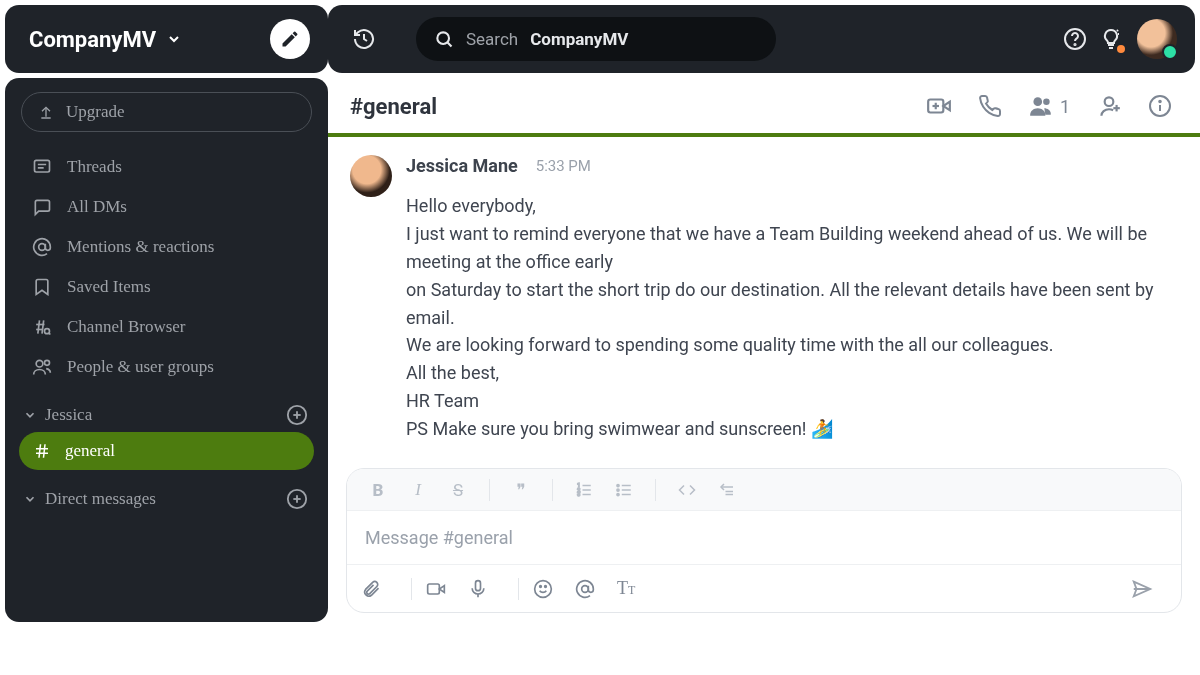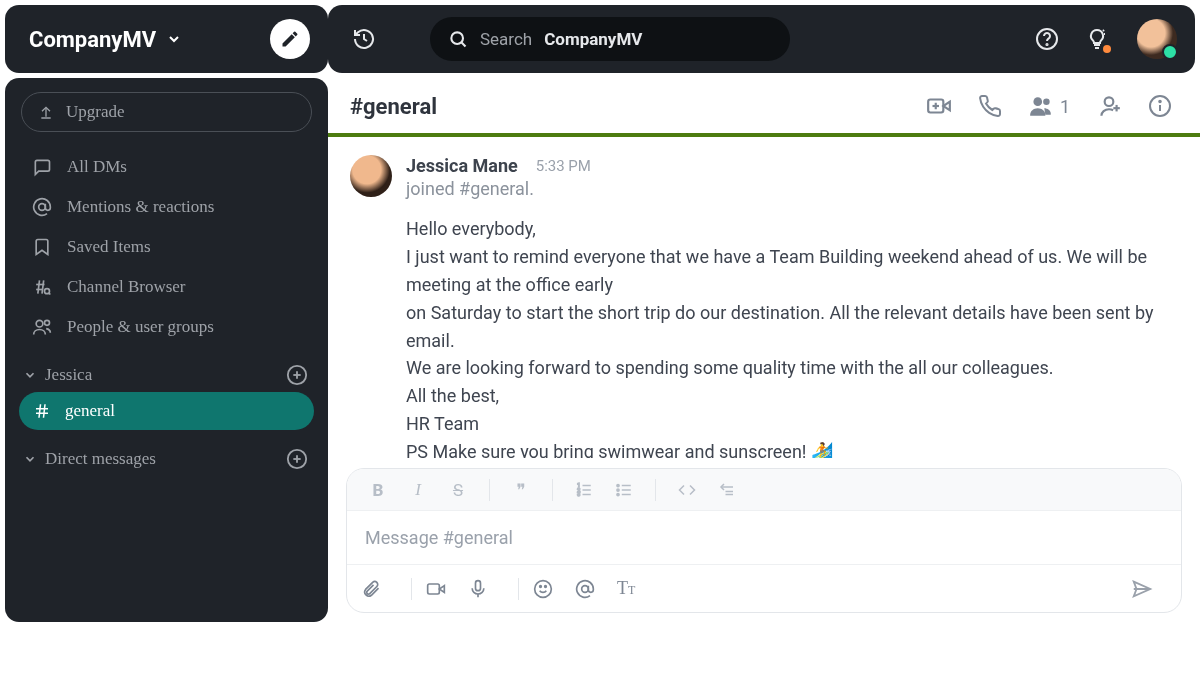--- a/index.html
+++ b/index.html
@@ -12,24 +12,24 @@
   .compose-btn { width: 40px; height: 40px; border-radius: 50%; background: #fff; display: flex; align-items: center; justify-content: center; cursor: pointer; }
   .side-body { background: #1f2329; border-radius: 14px; flex: 1; padding: 14px 10px; overflow: hidden; font-family: Liberation Serif, serif; }
   .upgrade-pill { border: 1px solid #4a4f56; border-radius: 999px; height: 40px; display: flex; align-items: center; gap: 12px; padding: 0 16px; color: #9ea2a8; cursor: pointer; font-size: 17px; margin: 0 6px 16px 6px;}
   .nav { display: flex; flex-direction: column; gap: 2px; padding: 0 6px; }
   .nav-item { display: flex; align-items: center; gap: 14px; height: 38px; color: #9ea2a8; font-size: 17px; padding: 0 10px; border-radius: 6px; cursor: pointer; }
   .nav-item .ico { width: 22px; display:flex; justify-content:center; }
   .section { margin-top: 18px; }
   .section-hdr { display: flex; align-items: center; justify-content: space-between; padding: 0 10px 6px 8px; color: #9ea2a8; font-size: 17px; cursor: pointer; }
   .section-hdr-left { display:flex; align-items:center; gap:8px; }
   .chan { display: flex; align-items: center; gap: 14px; height: 38px; color: #9ea2a8; font-size: 17px; padding: 0 14px; border-radius: 999px; cursor: pointer; margin: 0 4px; }
-  .chan.active { background: #0f766e; color: #fff; }
+  .chan.active { background: #4d7c0f; color: #fff; }
   
   .right { flex: 1; display: flex; flex-direction: column; }
-  .topbar { background: #1f2329; border-radius: 14px; height: 68px; margin: 5px 5px 0 0; display:flex; align-items:center; padding: 0 18px; gap: 18px; }
+  .topbar { background: #1f2329; border-radius: 14px; height: 68px; margin: 5px 5px 0 0; display:flex; align-items:center; padding: 0 18px; gap: 4px; }
   .search { background: #0e1114; border-radius: 999px; height: 44px; flex: 0 0 360px; display:flex; align-items:center; gap: 12px; padding: 0 18px; color: #c7cbd1; font-size: 17px; cursor:text; margin-left: 30px;}
   .search .q { color:#9ea2a8; }
   .topbar-spacer { flex:1; }
   .top-icn { width: 36px; height:36px; display:flex; align-items:center; justify-content:center; color:#e6e8eb; cursor:pointer; }
   .avatar { width: 40px; height:40px; border-radius:50%; background: radial-gradient(circle at 35% 35%, #f2c19a 0 38%, #3d2a20 60%); position:relative; cursor:pointer;}
   .avatar::after { content:""; position:absolute; right:-1px; bottom:-1px; width:12px; height:12px; border-radius:50%; background:#2de0a5; border:2px solid #1f2329;}
   .tips-dot { width:8px;height:8px;border-radius:50%;background:#ff8a3d; position:relative; top:10px; left:-6px;}
   
   .chan-header { display:flex; align-items:center; justify-content:space-between; padding: 20px 28px 14px 22px; border-bottom:4px solid #4d7c0f;}
   .chan-title { font-size:22px; font-weight:700; color:#2f343d;}
@@ -91,20 +91,30 @@
               <line x1="5" y1="21" x2="19" y2="21"></line>
             </svg>
         </span>
         <span>Upgrade</span>
       </div>
 
       <div class="nav">
         <div class="nav-item">
           <span class="ico">
               <svg width="20" height="20" viewBox="0 0 24 24" fill="none" stroke="#9ea2a8" stroke-width="2">
+                <rect x="3" y="4" width="18" height="14" rx="2"></rect>
+                <line x1="7" y1="9" x2="17" y2="9"></line>
+                <line x1="7" y1="13" x2="14" y2="13"></line>
+              </svg>
+            </span>
+          <span>Threads</span>
+        </div>
+        <div class="nav-item">
+          <span class="ico">
+              <svg width="20" height="20" viewBox="0 0 24 24" fill="none" stroke="#9ea2a8" stroke-width="2">
                 <path d="M21 15a2 2 0 0 1-2 2H8l-4 4V6a2 2 0 0 1 2-2h13a2 2 0 0 1 2 2z"></path>
               </svg>
             </span>
           <span>All DMs</span>
         </div>
         <div class="nav-item">
           <span class="ico">
               <svg width="20" height="20" viewBox="0 0 24 24" fill="none" stroke="#9ea2a8" stroke-width="2">
                 <circle cx="12" cy="12" r="4"></circle>
                 <path d="M16 8v5a3 3 0 0 0 6 0v-1a10 10 0 1 0-4 8"></path>
@@ -299,21 +309,20 @@
     </div>
 
     <div class="messages">
       <div class="msg">
         <div class="msg-av"></div>
         <div class="msg-body">
           <div class="msg-head">
             <span class="msg-name">Jessica Mane</span>
             <span class="msg-time">5:33 PM</span>
           </div>
-          <div class="msg-sys">joined #general.</div>
           <div class="msg-text">
             <div>Hello everybody,</div>
             <div>I just want to remind everyone that we have a Team Building weekend ahead of us. We will be meeting at the office early</div>
             <div>on Saturday to start the short trip do our destination. All the relevant details have been sent by email.</div>
             <div>We are looking forward to spending some quality time with the all our colleagues.</div>
             <div>All the best,</div>
             <div>HR Team</div>
             <div>PS Make sure you bring swimwear and sunscreen! 🏄</div>
           </div>
         </div>

